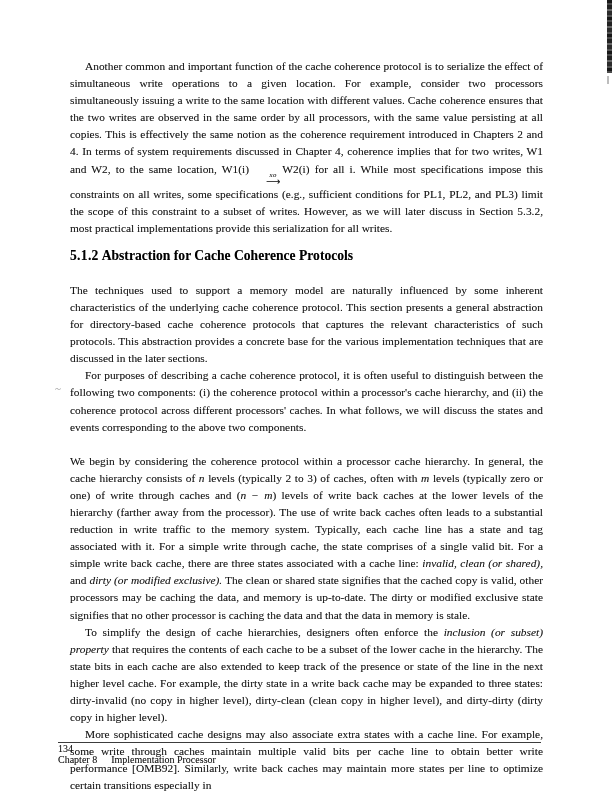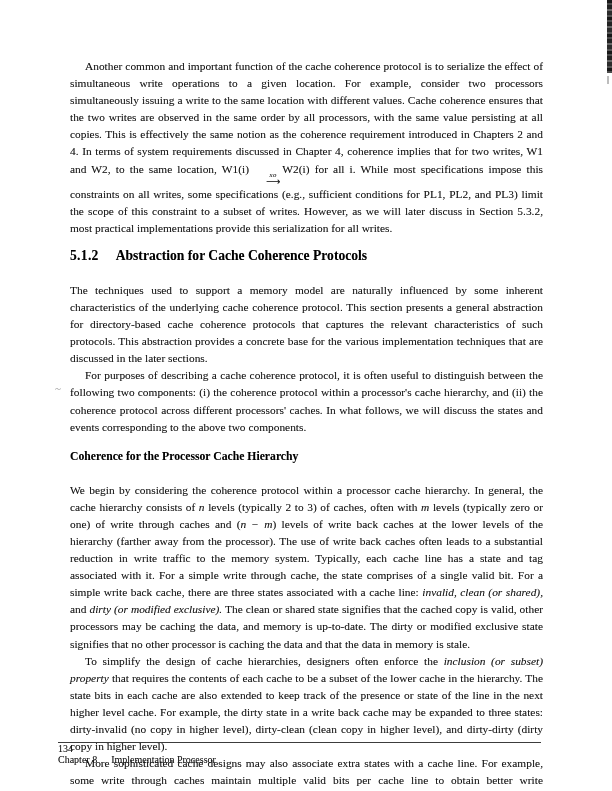--- a/index.html
+++ b/index.html
@@ -23,21 +23,21 @@
   }
   .para { margin: 0; text-indent: 15px; }
   .para.flush { text-indent: 0; margin-top: 17px; }
 
   .section-heading {
     margin: 10px 0 10px 0;
     font-size: 13.6px; line-height: 18px;
     font-weight: bold; color: #000;
     text-align: left; text-indent: 0;
   }
-  .section-heading .sec-num { margin-right: 17px; letter-spacing: 0.3px; }
+  .section-heading .sec-num { margin-right: 3px; letter-spacing: 0.3px; }
 
   .subheading {
     margin: 12px 0 10px 0;
     font-size: 11.7px; line-height: 17px;
     font-weight: bold; color: #000;
     text-align: left; text-indent: 0;
   }
 
   em { font-style: italic; }
 
@@ -106,21 +106,20 @@
           <span class="sup">xo</span>
           <span class="glyph">⟶</span>
         </span><span>W2(i) for all i. While most specifications impose this constraints on all writes, some specifications (e.g., sufficient conditions for PL1, PL2, and PL3) limit the scope of this constraint to a subset of writes. However, as we will later discuss in Section 5.3.2, most practical implementations provide this serialization for all writes.</span></p>
 
     <h2 class="section-heading"><span class="sec-num">5.1.2</span><span class="sec-title">Abstraction for Cache Coherence Protocols</span></h2>
 
     <p class="para flush">The techniques used to support a memory model are naturally influenced by some inherent characteristics of the underlying cache coherence protocol.  This section presents a general abstraction for directory-based cache coherence protocols that captures the relevant characteristics of such protocols.  This abstraction provides a concrete base for the various implementation techniques that are discussed in the later sections.</p>
 
     <p class="para">For purposes of describing a cache coherence protocol, it is often useful to distinguish between the following two components:  (i) the coherence protocol within a processor's cache hierarchy, and (ii) the coherence protocol across different processors' caches.  In what follows, we will discuss the states and events corresponding to the above two components.</p>
 
-    <h3 class="subheading">Coherence for the Processor Cache Hierarchy</h3>
 
     <p class="para flush"><span>We begin by considering the coherence protocol within a processor cache hierarchy.  In general, the cache hierarchy consists of </span><em>n</em><span> levels (typically 2 to 3) of caches, often with </span><em>m</em><span> levels (typically zero or one) of write through caches and (</span><em>n − m</em><span>) levels of write back caches at the lower levels of the hierarchy (farther away from the processor).  The use of write back caches often leads to a substantial reduction in write traffic to the memory system.  Typically, each cache line has a state and tag associated with it.  For a simple write through cache, the state comprises of a single valid bit.  For a simple write back cache, there are three states associated with a cache line:  </span><em>invalid, clean (or shared),</em><span> and </span><em>dirty (or modified exclusive).</em><span>  The clean or shared state signifies that the cached copy is valid, other processors may be caching the data, and memory is up-to-date. The dirty or modified exclusive state signifies that no other processor is caching the data and that the data in memory is stale.</span></p>
 
     <p class="para"><span>To simplify the design of cache hierarchies, designers often enforce the </span><em>inclusion (or subset) property</em><span> that requires the contents of each cache to be a subset of the lower cache in the hierarchy.  The state bits in each cache are also extended to keep track of the presence or state of the line in the next higher level cache. For example, the dirty state in a write back cache may be expanded to three states:  dirty-invalid (no copy in higher level), dirty-clean (clean copy in higher level), and dirty-dirty (dirty copy in higher level).</span></p>
 
     <p class="para">More sophisticated cache designs may also associate extra states with a cache line.  For example, some write through caches maintain multiple valid bits per cache line to obtain better write performance [OMB92]. Similarly, write back caches may maintain more states per line to optimize certain transitions especially in</p>
 
   </main>
 
   <footer class="footer">

